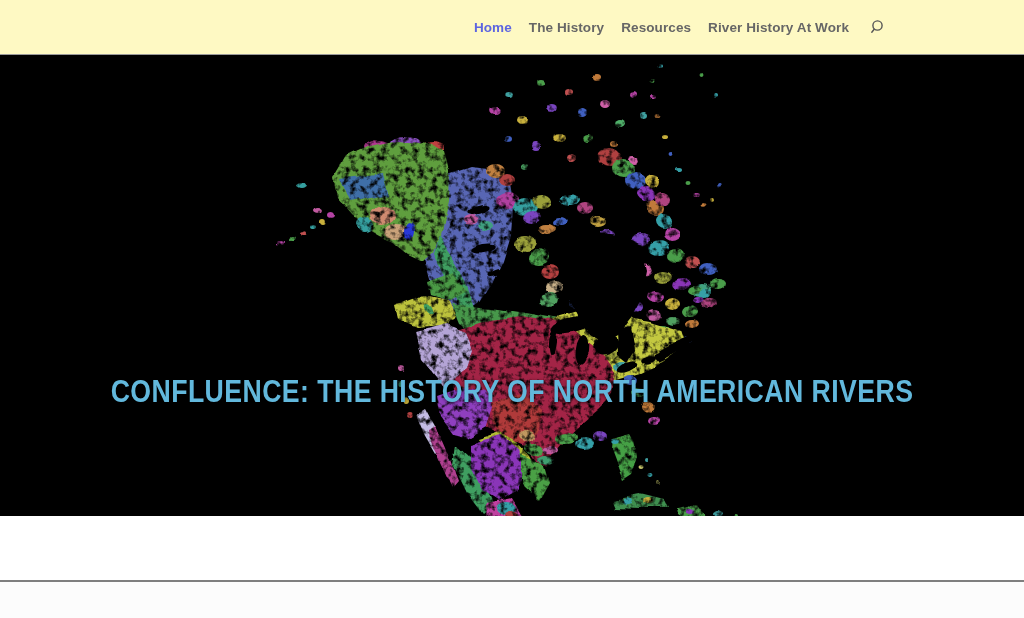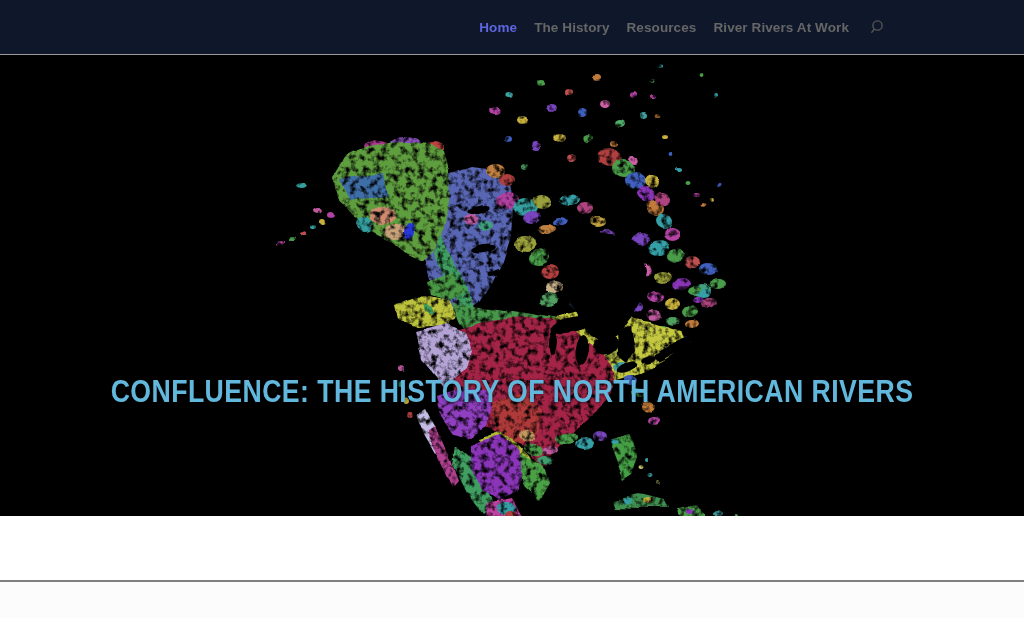--- a/index.html
+++ b/index.html
@@ -1,21 +1,21 @@
 <!DOCTYPE html>
 <html><head>
 <meta charset="utf-8">
 <style>
   html,body{margin:0;padding:0;background:#ffffff;}
   body{width:1024px;height:618px;overflow:hidden;position:relative;
        font-family:"Liberation Sans",sans-serif;}
 
   
   .site-header{position:absolute;top:0;left:0;width:1024px;height:54px;
-               background:#0f172a;border-bottom:1px solid #9a9a9a;z-index:5;}
+               background:#fef9c3;border-bottom:1px solid #9a9a9a;z-index:5;}
   .main-nav{position:absolute;right:138px;top:0;height:54px;
             display:flex;align-items:center;gap:17px;}
   .main-nav a{font-size:13.5px;font-weight:600;color:#666666;
               text-decoration:none;letter-spacing:.1px;cursor:pointer;}
   .main-nav a.active{color:#5d65e0;}
   .search-btn{display:flex;align-items:center;margin-left:4px;cursor:pointer;}
 
   
   .hero{position:absolute;top:55px;left:0;width:1024px;height:461px;
         background:#000000;overflow:hidden;}
@@ -30,21 +30,21 @@
                 background:#fcfcfc;border-top:2px solid #7f7f7f;}
 </style>
 </head>
 <body>
 
 <header class="site-header">
   <nav class="main-nav">
     <a class="active">Home</a>
     <a>The History</a>
     <a>Resources</a>
-    <a>River Rivers At Work</a>
+    <a>River History At Work</a>
     <span class="search-btn">
       <svg width="16" height="16" viewBox="0 0 16 16">
         <circle cx="7.5" cy="6.5" r="4.6" fill="none" stroke="#555" stroke-width="1.4"></circle>
         <line x1="4.2" y1="10.2" x2="1.8" y2="13.2" stroke="#555" stroke-width="1.4" stroke-linecap="round"></line>
       </svg>
     </span>
   </nav>
 </header>
 
 <section class="hero">

